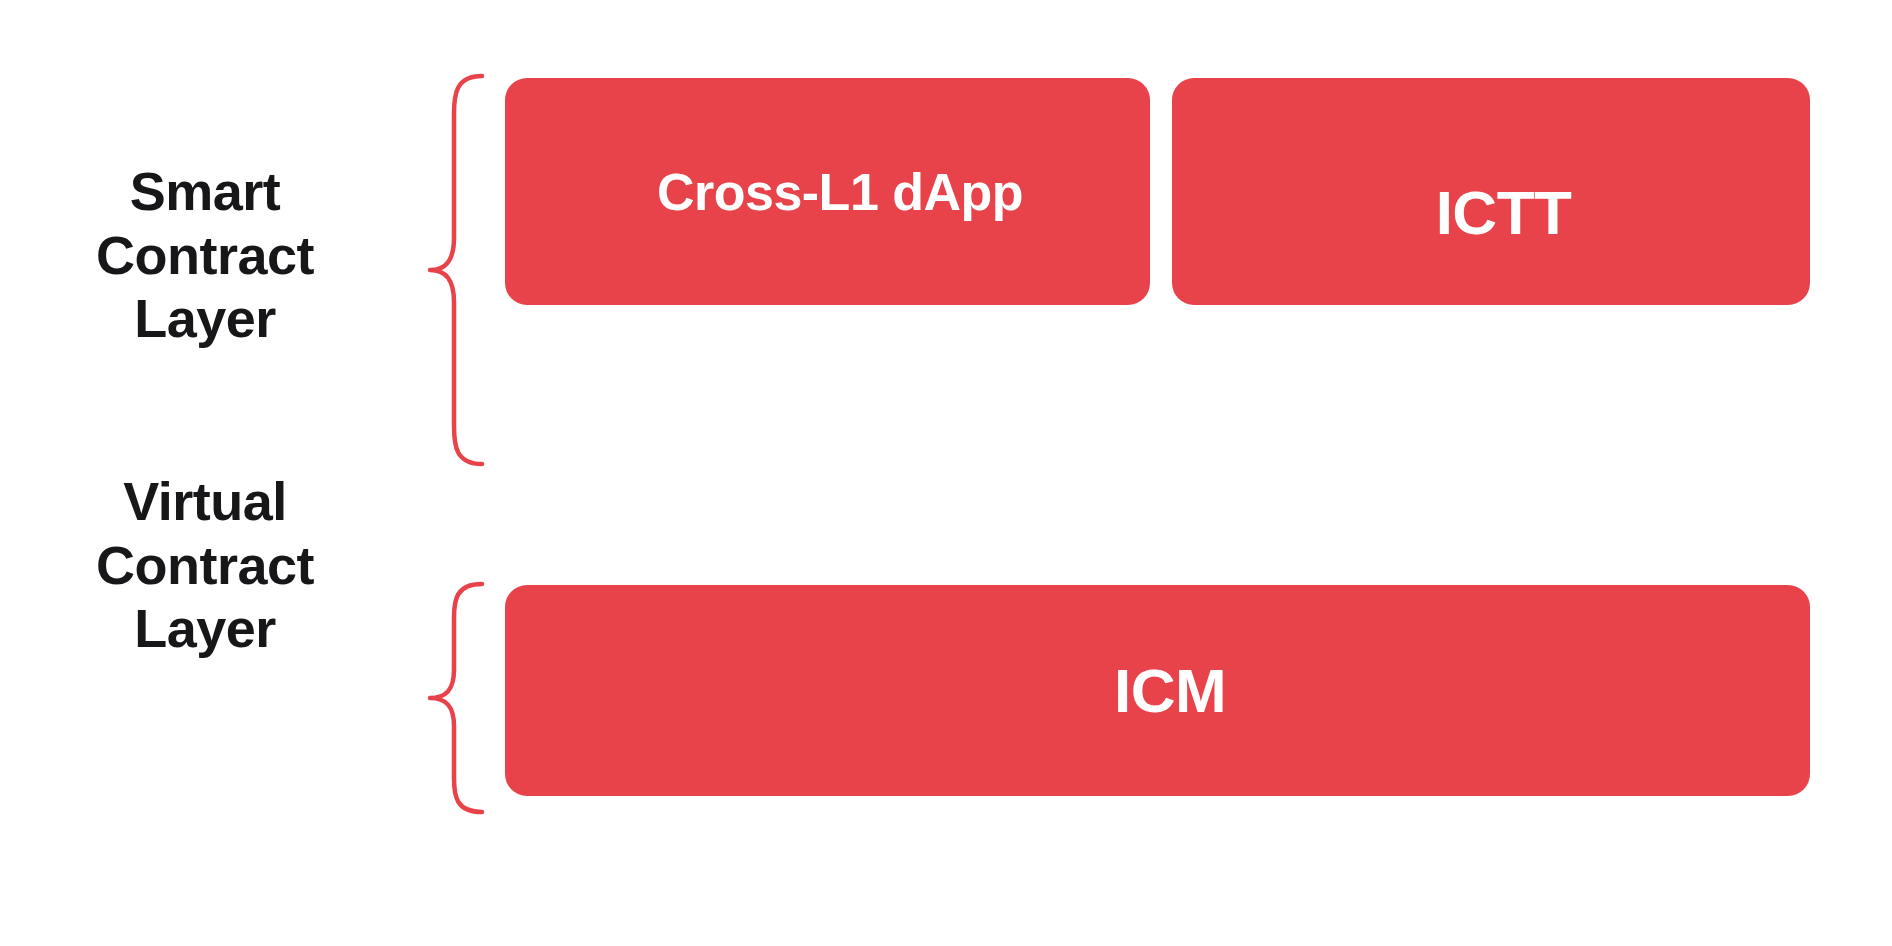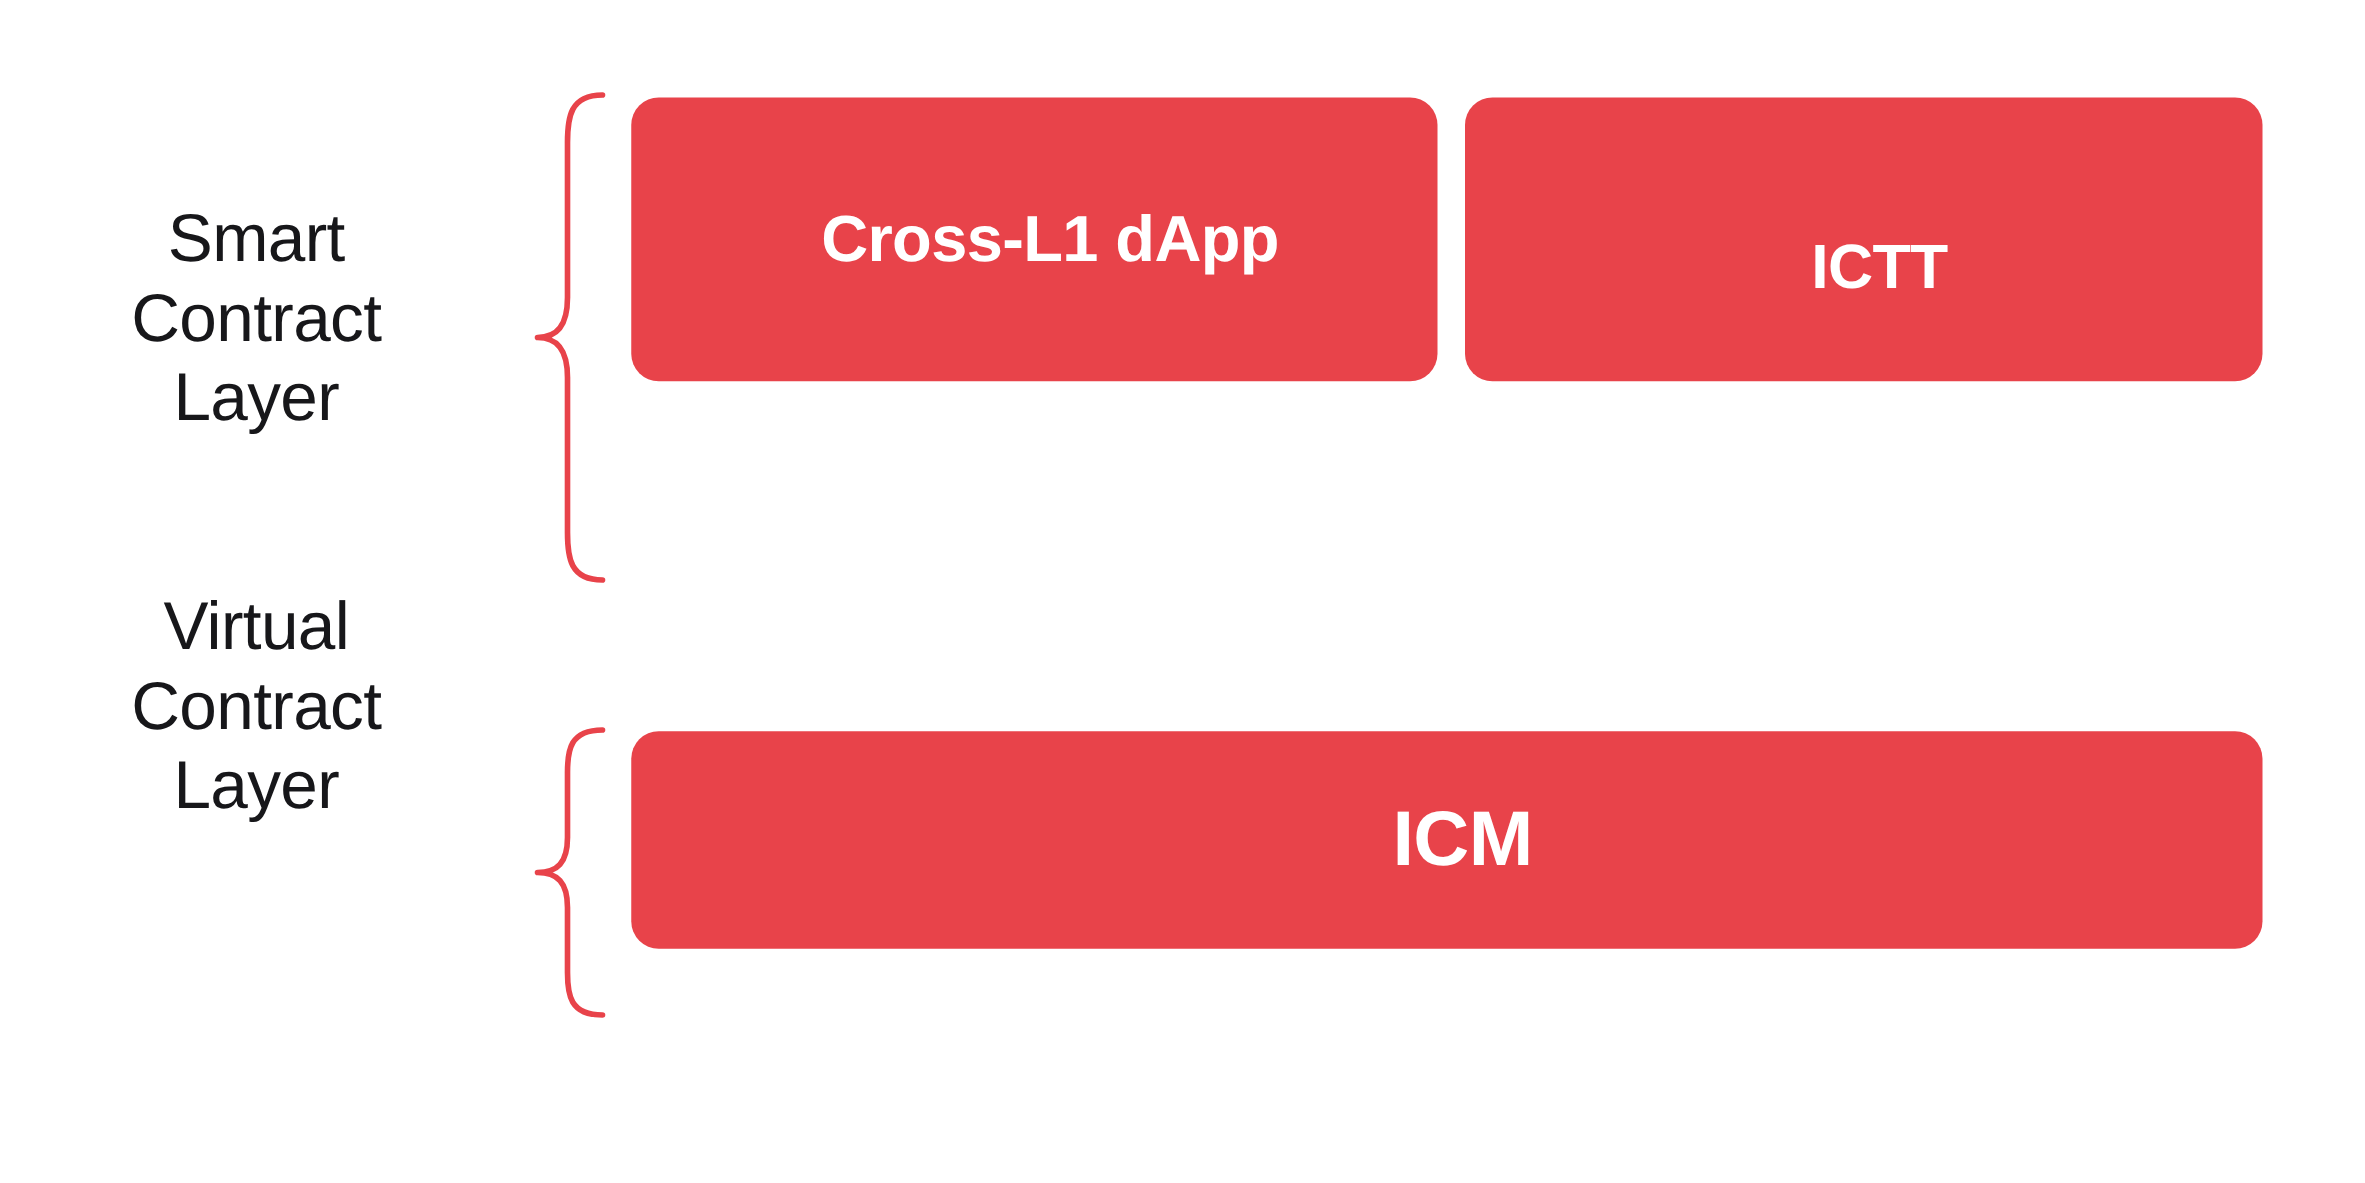--- a/index.html
+++ b/index.html
@@ -16,21 +16,21 @@
     width: 1892px;
     height: 946px;
     background: #ffffff;
     overflow: hidden;
   }
 
   
   .group-label {
     position: absolute;
     color: #17171a;
-    font-weight: normal;
+    font-weight: bold;
     font-size: 54px;
     line-height: 1.18;
     text-align: center;
     letter-spacing: -0.5px;
     white-space: pre-line;
   }
   #label-smart-contract-layer {
     left: 40px;
     top: 160px;
     width: 330px;
@@ -69,21 +69,21 @@
   }
   .card-row {
     position: absolute;
     left: 0;
     width: 100%;
     display: flex;
     gap: 22px;
   }
   #row-applications { top: 0px;   height: 227px; }
   #row-icm-contracts { top: 255px; height: 224px; }
-  #row-icm          { top: 507px; height: 174px; }
+  #row-icm          { top: 507px; height: 211px; }
 
   .card {
     background: #e8434a;
     border-radius: 22px;
     display: flex;
     align-items: center;
     justify-content: center;
     height: 100%;
     box-sizing: border-box;
     padding-left: 25px;
@@ -93,21 +93,21 @@
     font-weight: bold;
     letter-spacing: -0.5px;
     text-align: center;
     line-height: 1;
   }
 
   #card-cross-l1-dapp { width: 645px; flex: 0 0 645px; }
   #card-cross-l1-dapp .card-label { font-size: 52px; }
 
   #card-ictt { flex: 1 1 auto; }
-  #card-ictt .card-label { font-size: 50px; margin-top: 43px; }
+  #card-ictt .card-label { font-size: 62px; margin-top: 43px; }
 
   #card-icm-contracts { width: 100%; }
   #card-icm-contracts .card-label { font-size: 62px; }
 
   #card-icm { width: 100%; }
   #card-icm .card-label { font-size: 62px; }
 </style>
 </head>
 <body>
 

